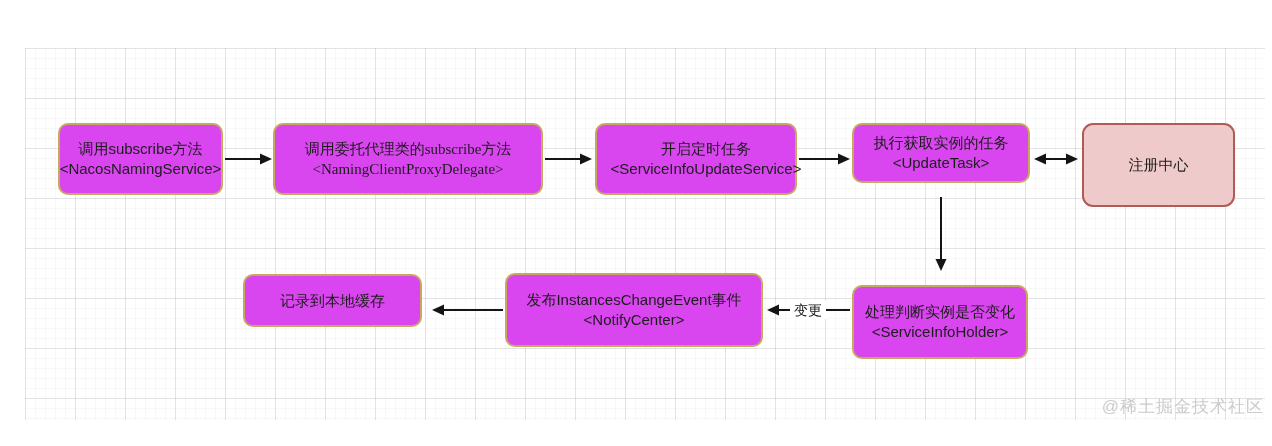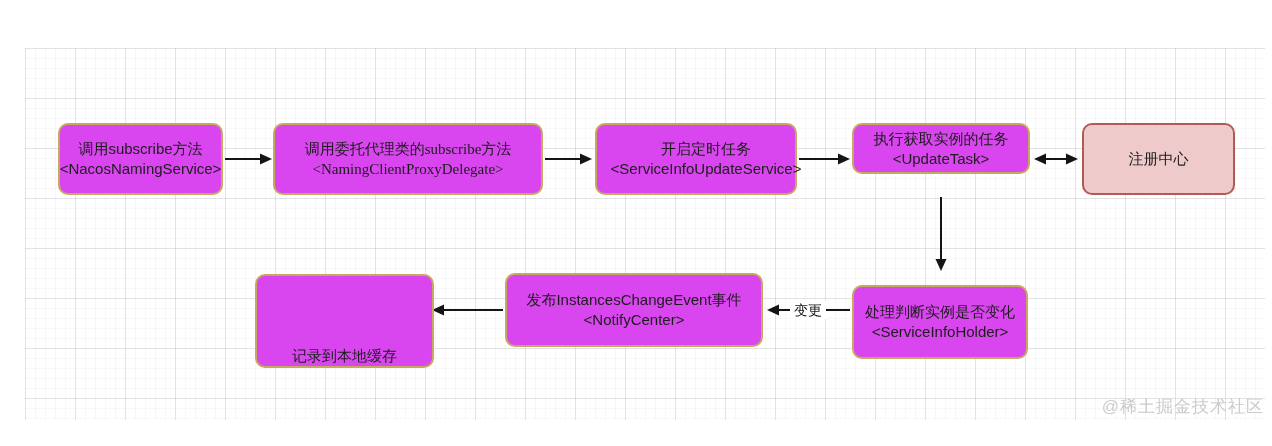--- a/index.html
+++ b/index.html
@@ -70,25 +70,25 @@
     bottom: 28px;
     font-size: 17px;
     color: #cbcbcb;
     letter-spacing: 1px;
   }
 
   
   .n0 { left: 58px;   top: 123px; width: 165px; height: 72px; }
   .n1 { left: 273px;  top: 123px; width: 270px; height: 72px; font-family: Liberation Serif, serif; }
   .n2 { left: 595px;  top: 123px; width: 202px; height: 72px; padding-left: 20px; }
-  .n3 { left: 852px;  top: 123px; width: 178px; height: 51px; }
-  .n4 { left: 1082px; top: 123px; width: 153px; height: 72px; }
+  .n3 { left: 852px;  top: 123px; width: 178px; height: 60px; }
+  .n4 { left: 1082px; top: 123px; width: 153px; height: 84px; border-radius: 11px; }
   .n5 { left: 852px;  top: 273px; width: 176px; height: 74px; margin-top: 12px; }
   .n6 { left: 505px;  top: 273px; width: 258px; height: 74px; }
-  .n7 { left: 255px;  top: 274px; width: 179px; height: 94px; justify-content: flex-end; }
+  .n7 { left: 243px;  top: 274px; width: 179px; height: 53px; }
 </style>
 </head>
 <body>
 
 <div class="canvas">
 
   <div class="grid"></div>
 
   <svg class="arrows" width="1272" height="446" viewBox="0 0 1272 446" aria-hidden="true">
 

